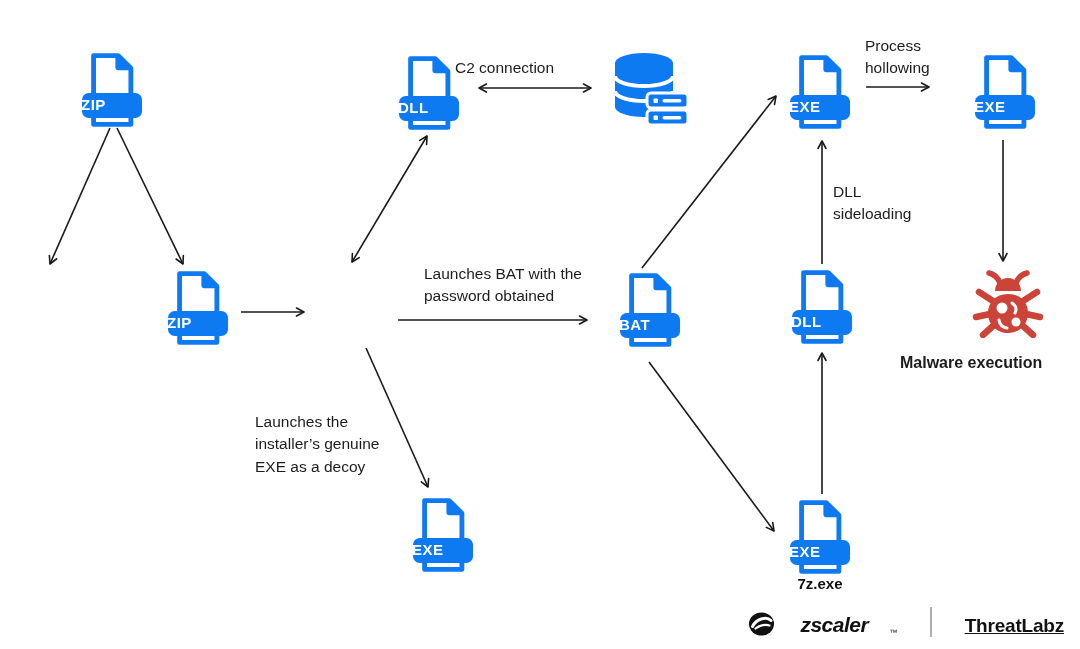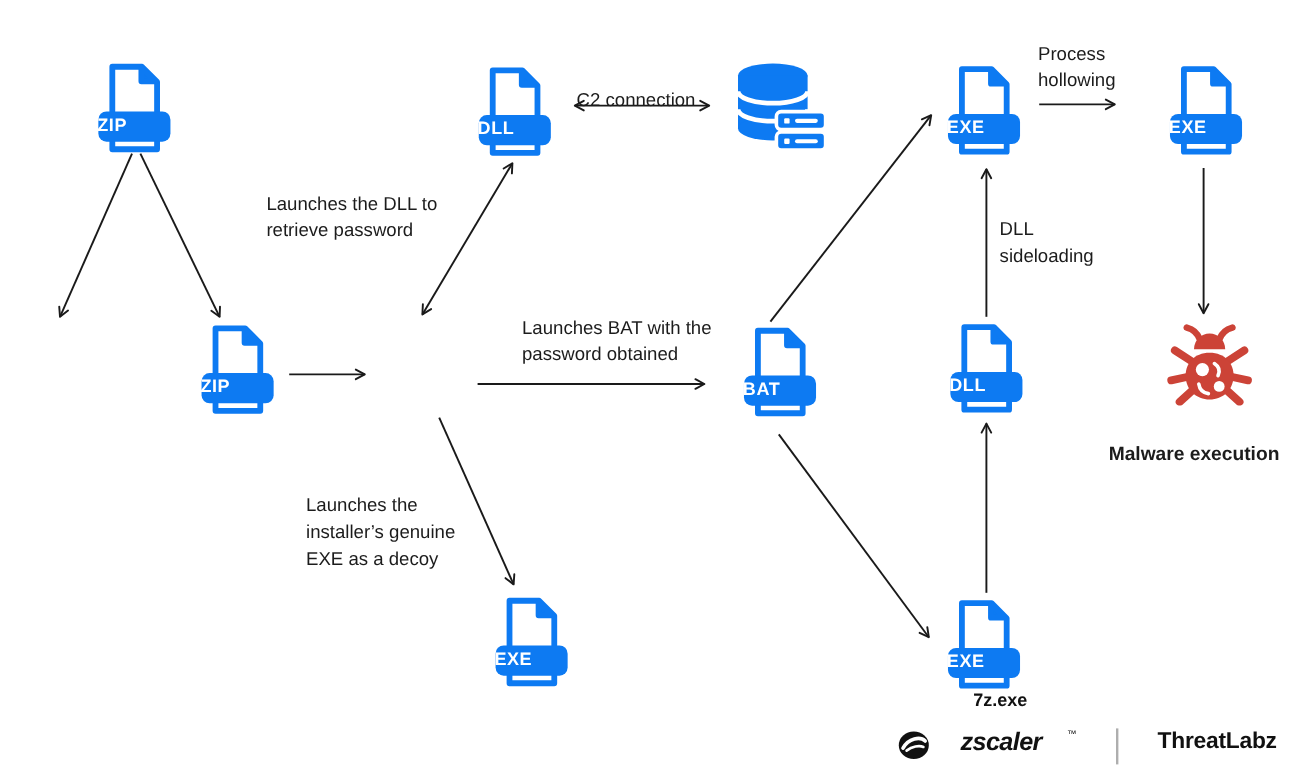--- a/index.html
+++ b/index.html
@@ -12,35 +12,35 @@
   .file-icon svg{position:absolute;left:0;top:0;width:62px;height:78px;}
   .band-label{
     position:absolute;left:0;right:0;top:46px;text-align:left;
     font-weight:700;font-size:15px;color:#ffffff;letter-spacing:.5px;line-height:1;
   }
   
   .note{
     position:absolute;font-size:15.5px;line-height:1.45;color:#1c1c1c;
     white-space:pre-line;
   }
-  .note.center{text-align:center;margin-top:16px;}
+  .note.center{}
   .note.bold{font-weight:700;font-size:16px;}
   .caption{
-    position:absolute;font-weight:700;font-size:15px;color:#111;text-align:right;
+    position:absolute;font-weight:700;font-size:15px;color:#111;text-align:center;
   }
   
   #arrows{position:absolute;left:0;top:0;width:1080px;height:649px;pointer-events:none;}
   #arrows line{stroke:#1a1a1a;stroke-width:1.6;}
   
-  .brand{position:absolute;right:16px;bottom:12px;display:flex;align-items:flex-start;gap:20px;}
+  .brand{position:absolute;right:16px;bottom:12px;display:flex;align-items:flex-end;gap:20px;}
   .brand .zmark{margin-right:5px;}
   .brand .zname{font-size:21px;font-weight:700;font-style:italic;letter-spacing:-0.5px;color:#111;}
   .brand .tm{font-size:8px;color:#111;vertical-align:super;margin-left:1px;}
   .brand .divider{width:1.5px;height:30px;background:#aeaeae;margin:0 13px;}
-  .brand .tlz{font-size:19px;font-weight:700;letter-spacing:-0.2px;color:#111;}
+  .brand .tlz{font-size:19px;font-weight:700;letter-spacing:-0.2px;color:#111;text-decoration:underline;}
 </style>
 </head>
 <body>
 
 <div id="diagram">
 
   <svg id="arrows" viewBox="0 0 1080 649">
     <defs>
       <marker id="ah" markerWidth="12" markerHeight="12" refX="9" refY="5.5" orient="auto-start-reverse" markerUnits="userSpaceOnUse">
         <path d="M1.5 1.5 L9 5.5 L1.5 9.5" fill="none" stroke="#1a1a1a" stroke-width="1.6" stroke-linecap="round" stroke-linejoin="round"></path>
@@ -177,23 +177,21 @@
       </g>
       <path d="M36 24 C23 24 16 33 16 43 C16 55 25 63 36 63 C47 63 56 55 56 43 C56 33 49 24 36 24 Z" fill="#cc4337"></path>
       <circle cx="30" cy="38" r="5.5" fill="#ffffff"></circle>
       <circle cx="44" cy="52" r="4.5" fill="#ffffff"></circle>
       <path d="M40 33 q6 4 3 10" stroke="#ffffff" stroke-width="3" fill="none" stroke-linecap="round"></path>
       <path d="M27 50 q1 7 8 8" stroke="#ffffff" stroke-width="3" fill="none" stroke-linecap="round"></path>
     </svg>
   </div>
 
   <div class="note center" style="left:455px;top:57px;width:150px">C2 connection</div>
-  <div class="note" style="left:222px;top:160px">Launches the DLL to
-retrieve password</div>
-  <div class="note" style="left:435px;top:263px">Launches BAT with the
+  <div class="note" style="left:424px;top:263px">Launches BAT with the
 password obtained</div>
   <div class="note" style="left:865px;top:35px">Process
 hollowing</div>
   <div class="note" style="left:255px;top:411px">Launches the
 installer’s genuine
 EXE as a decoy</div>
   <div class="note" style="left:833px;top:181px">DLL
 sideloading</div>
   <div class="note center bold" style="left:900px;top:351px;width:190px">Malware execution</div>
   <div class="caption" style="left:784px;top:575px;width:72px">7z.exe</div>

